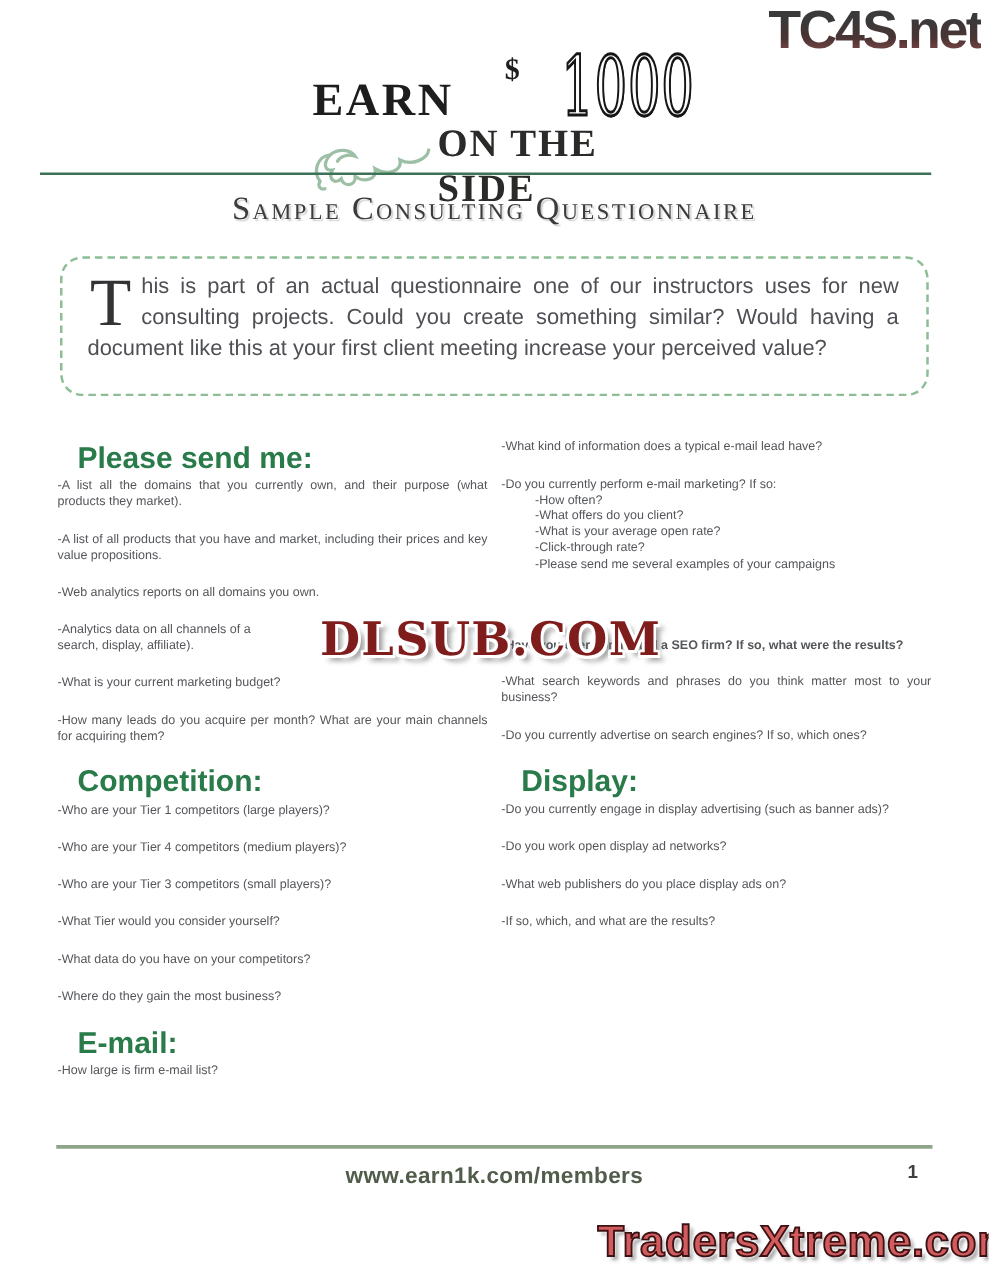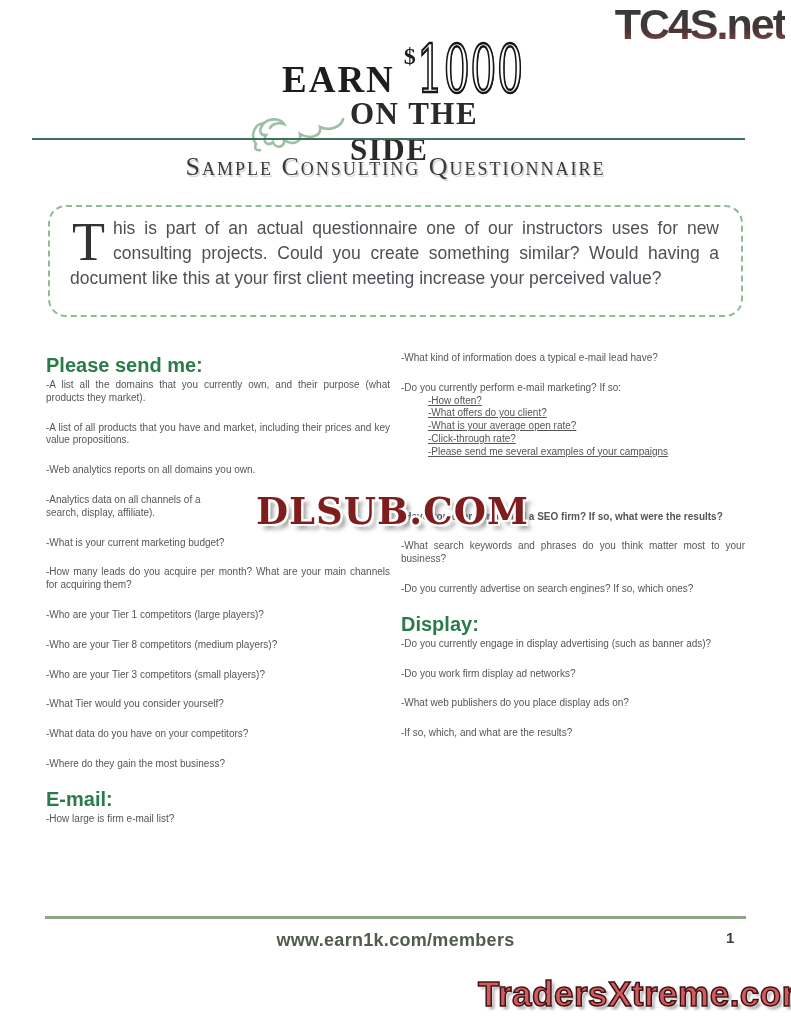--- a/index.html
+++ b/index.html
@@ -7,21 +7,21 @@
         font-family:"Liberation Sans",sans-serif;}
 
   
   .tc4s{position:absolute;top:0px;right:6px;font-size:43px;font-weight:bold;letter-spacing:-2px;
         font-family:"Liberation Sans",sans-serif;
         background:linear-gradient(180deg,#3a3a3a 30%,#4a3434 62%,#9c5252 100%);
         -webkit-background-clip:text;background-clip:text;color:transparent;}
 
   
   .logo{position:absolute;top:40px;left:250px;width:290px;}
-  .logo-row1{display:flex;align-items:baseline;margin-left:32px;}
+  .logo-row1{display:flex;align-items:baseline;gap:32px;}
   .earn{font-family:"Liberation Serif",serif;font-weight:bold;font-size:37px;letter-spacing:2px;color:#1d1d1d;}
   .dollar{font-family:"Liberation Serif",serif;font-weight:bold;font-size:24px;color:#1d1d1d;
           align-self:flex-start;margin:4px 1px 0 9px;line-height:1;}
   .amount{font-family:"DejaVu Serif",serif;font-size:66px;line-height:0.92;color:#ffffff;
           -webkit-text-stroke:2.5px #161616;display:inline-block;transform:scaleX(0.62);
           transform-origin:left bottom;letter-spacing:1px;text-shadow:1px 1px 0 #161616;}
   .logo-row2{display:flex;align-items:center;margin-top:-5px;}
   .flourish{margin:-2px 4px 0 0;flex:none;}
   .tagline{font-family:"Liberation Serif",serif;font-weight:bold;font-size:31px;letter-spacing:1.5px;color:#2a2a28;}
 
@@ -35,24 +35,24 @@
   
   .intro-box{position:absolute;top:205px;left:48px;width:695px;height:112px;box-sizing:border-box;
              border:2px dashed #8cbd94;border-radius:18px;padding:9px 22px 0 20px;}
   .intro-text{font-size:17.5px;line-height:1.42;color:#4f5055;text-align:justify;}
   .dropcap{float:left;font-family:"Liberation Serif",serif;font-size:54px;line-height:0.78;
            padding:5px 8px 0 2px;color:#333336;font-weight:normal;}
 
   
   .content{position:absolute;top:352px;left:46px;width:700px;display:flex;gap:11px;}
   .col{width:344px;box-sizing:border-box;}
-  .sec-heading{font-size:20px;font-weight:bold;color:#2a7b4a;line-height:1.1;margin:14px 0 3px;}
+  .sec-heading{font-size:24px;font-weight:bold;color:#2a7b4a;line-height:1.1;margin:14px 16px 3px;}
   .col .sec-heading:first-child{margin-top:2px;}
   .q{margin:0 0 17px;font-size:10px;line-height:1.28;color:#54565a;text-align:justify;}
-  .q .sub{padding-left:27px;text-decoration:underline;}
+  .q .sub{padding-left:27px;}
   .extra-gap{margin-top:52px;font-weight:bold;}
 
   
   .dlsub{position:absolute;top:489px;left:256px;font-family:"DejaVu Serif",serif;font-weight:bold;
          font-size:37px;letter-spacing:1px;color:#7f1d1d;white-space:nowrap;
          text-shadow:-2px -2px 0 #fff,2px -2px 0 #fff,-2px 2px 0 #fff,2px 2px 0 #fff,
                      0 -2px 0 #fff,0 2px 0 #fff,-2px 0 0 #fff,2px 0 0 #fff,
                      5px 5px 4px rgba(110,110,110,0.65);}
 
   
@@ -104,38 +104,39 @@
 
   <div class="content">
     <div class="col" id="left-col">
         <div class="sec-heading">Please send me:</div>
         <p class="q">-A list all the domains that you currently own, and their purpose (what products they market).</p>
         <p class="q">-A list of all products that you have and market, including their prices and key value propositions.</p>
         <p class="q">-Web analytics reports on all domains you own.</p>
         <p class="q">-Analytics data on all channels of a<br>search, display, affiliate).</p>
         <p class="q">-What is your current marketing budget?</p>
         <p class="q">-How many leads do you acquire per month?  What are your main channels for acquiring them?</p>
+        <div class="sec-heading">Competition:</div>
         <p class="q">-Who are your Tier 1 competitors (large players)?</p>
-        <p class="q">-Who are your Tier 8 competitors (medium players)?</p>
+        <p class="q">-Who are your Tier 4 competitors (medium players)?</p>
         <p class="q">-Who are your Tier 3 competitors (small players)?</p>
         <p class="q">-What Tier would you consider yourself?</p>
         <p class="q">-What data do you have on your competitors?</p>
         <p class="q">-Where do they gain the most business?</p>
         <div class="sec-heading">E-mail:</div>
         <p class="q">-How large is firm e-mail list?</p>
       </div>
     <div class="col" id="right-col">
         <p class="q">-What kind of information does a typical e-mail lead have?</p>
         <p class="q">-Do you currently perform e-mail marketing?  If so:<br><span class="sub">-How often?</span><br><span class="sub">-What offers do you client?</span><br><span class="sub">-What is your average open rate?</span><br><span class="sub">-Click-through rate?</span><br><span class="sub">-Please send me several examples of your campaigns</span></p>
         <p class="q extra-gap">-Have you ever contracted a SEO firm?  If so, what were the results?</p>
         <p class="q">-What search keywords and phrases do you think matter most to your business?</p>
         <p class="q">-Do you currently advertise on search engines? If so, which ones?</p>
         <div class="sec-heading">Display:</div>
         <p class="q">-Do you currently engage in display advertising (such as banner ads)?</p>
-        <p class="q">-Do you work firm display ad networks?</p>
+        <p class="q">-Do you work open display ad networks?</p>
         <p class="q">-What web publishers do you place display ads on?</p>
         <p class="q">-If so, which, and what are the results?</p>
       </div>
   </div>
 
   <div class="dlsub">DLSUB.COM</div>
 
   <div class="footer-rule"></div>
   <div class="footer-url">www.earn1k.com/members</div>
   <div class="page-number">1</div>

